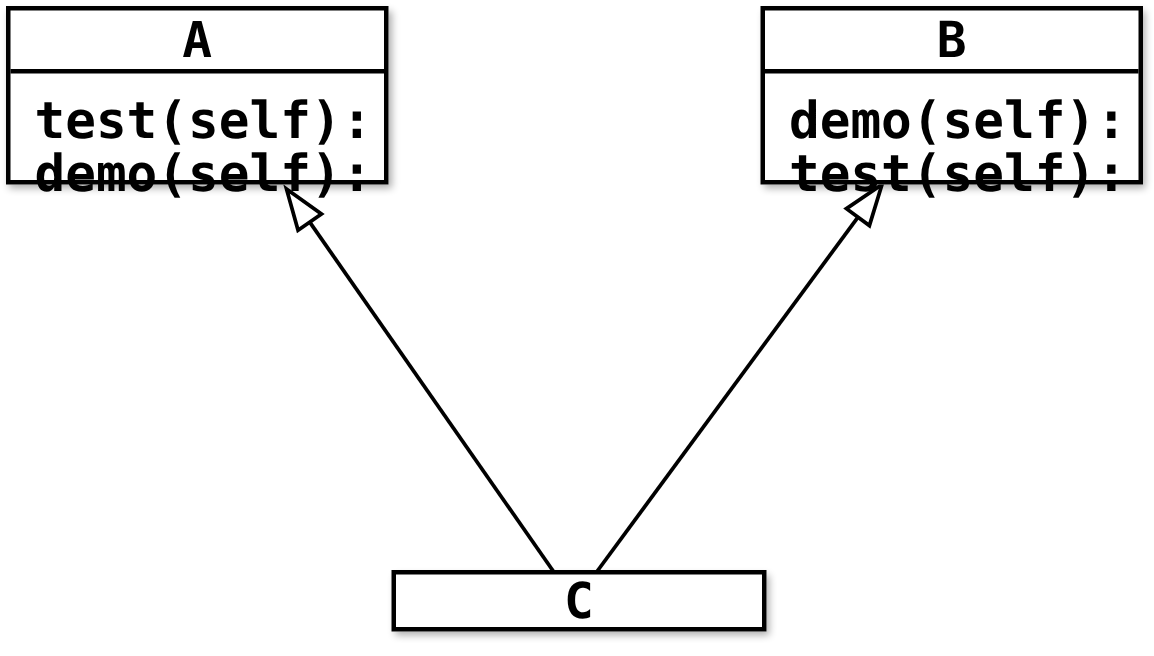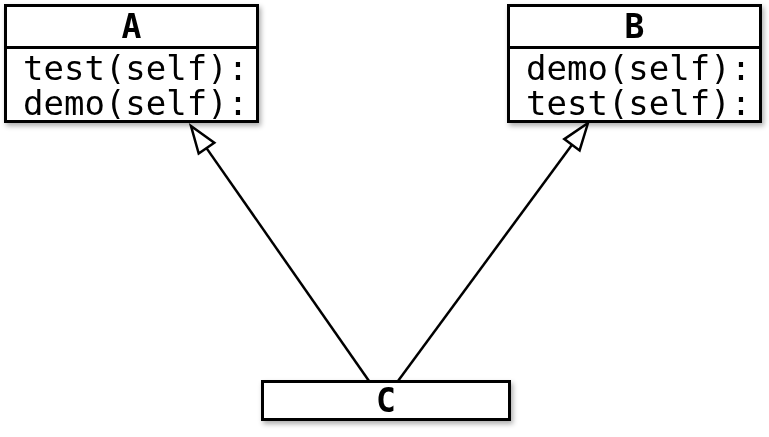--- a/index.html
+++ b/index.html
@@ -42,26 +42,27 @@
     font-weight: bold;
     font-size: 33px;
     color: #000000;
     line-height: 1;
   }
   .uml-class-header.single {
     height: 100%;
     border-bottom: none;
   }
   .uml-class-body {
-    padding: 2px 0 0 16px;
+    padding: 15px 0 0 16px;
     font-family: "DejaVu Sans Mono", monospace;
     font-size: 34px;
     line-height: 35px;
     color: #000000;
     white-space: nowrap;
+    font-weight: bold;
   }
   .edge-line {
     stroke: #000000;
     stroke-width: 2.5;
     fill: none;
   }
   .arrowhead {
     stroke: #000000;
     stroke-width: 2.5;
     fill: #ffffff;

